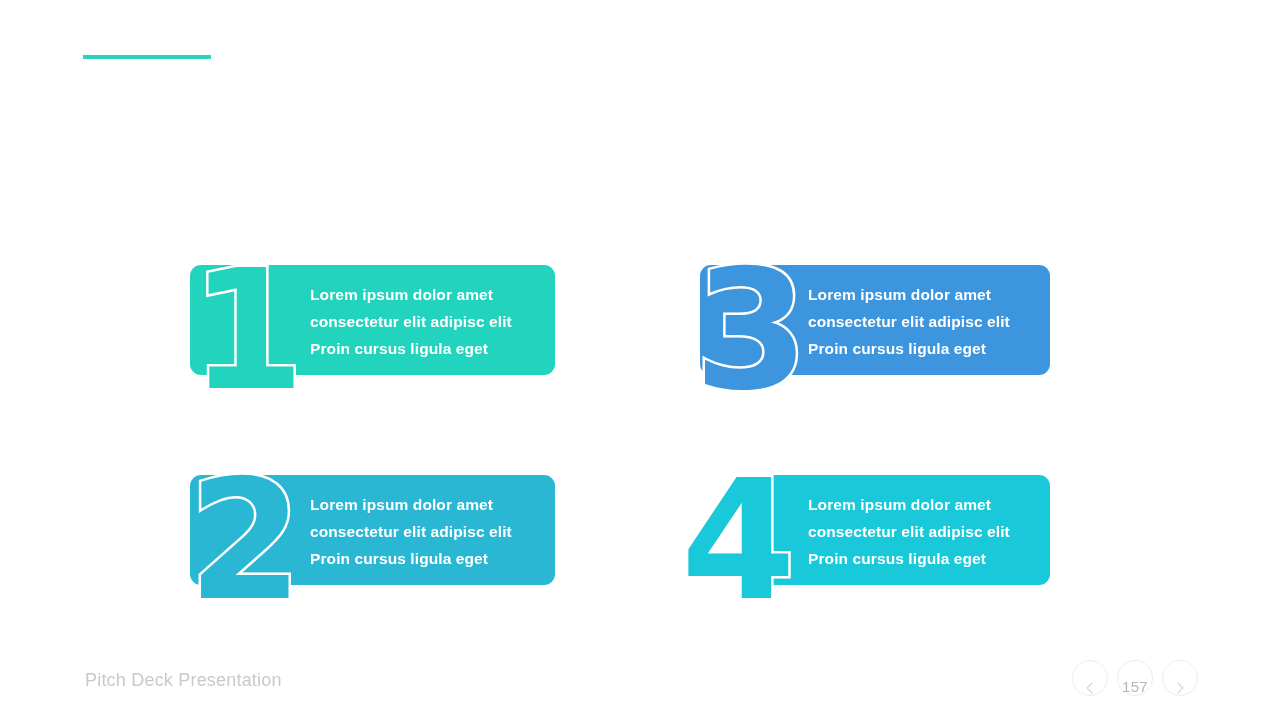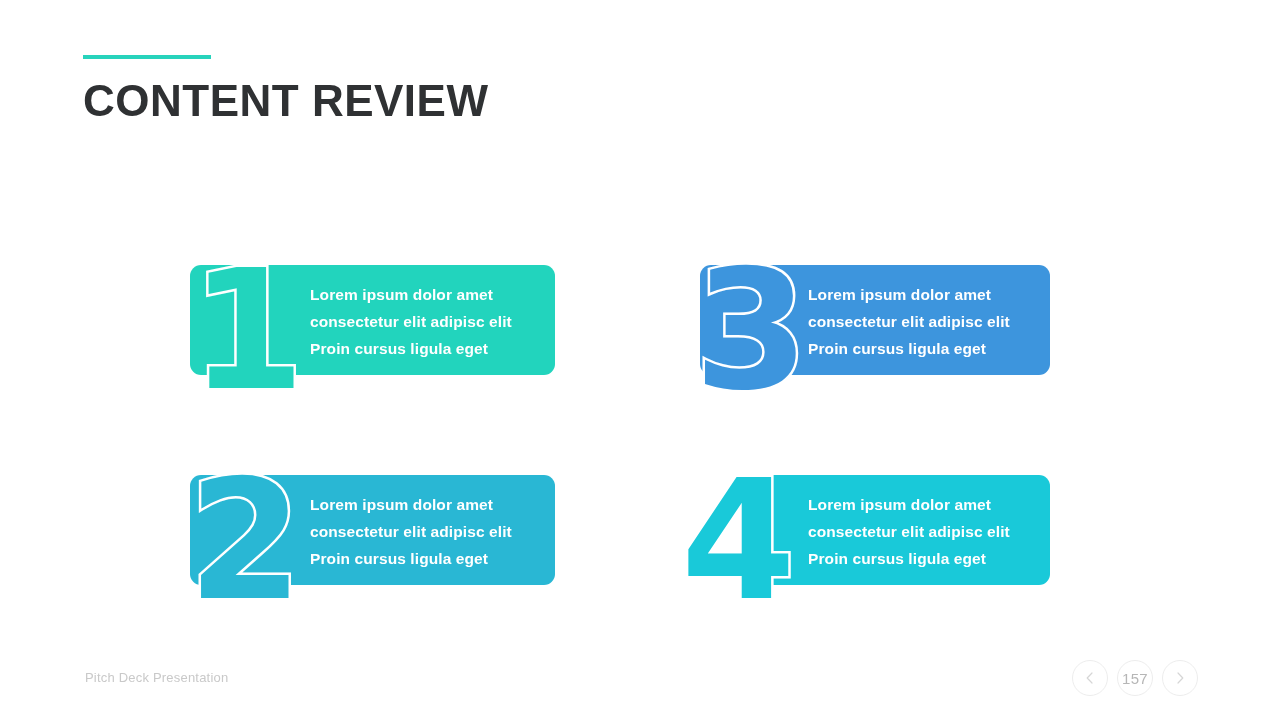--- a/index.html
+++ b/index.html
@@ -99,56 +99,55 @@
   #card-4 { left: 683px; top: 468px; width: 367px; height: 125px; }
   #card-4 .card-body { left: 74px; top: 7px; width: 293px; height: 110px; background: #19c9d9; }
   #card-4 .card-numeral { left: -2px; top: -9px; color: #19c9d9; }
   #card-4 .card-text { left: 125px; top: 23px; }
 
   
   #footer-label {
     position: absolute;
     left: 85px;
     top: 670px;
-    font-size: 13px;
+    font-size: 18px;
     color: #c9c9c9;
     letter-spacing: 0.2px;
   }
   #pagination {
     position: absolute;
     right: 82px;
     top: 660px;
     display: flex;
     align-items: center;
     gap: 9px;
   }
   .pager-circle {
     width: 36px;
     height: 36px;
     border-radius: 50%;
     border: 1px solid #ededed;
     display: flex;
-    align-items: center;
+    align-items: flex-end;
     justify-content: center;
     box-sizing: border-box;
     background: #fff;
   }
   .pager-circle svg { display: block; }
   #page-number {
     font-size: 15px;
     color: #b6b6b6;
     letter-spacing: 0.3px;
   }
 </style>
 </head>
 <body>
 
 <div id="slide-header">
   <div id="title-accent-bar"></div>
-  <h1 id="page-title">CONTENT REVIEW</h1>
 </div>
 
 <div id="cards-region">
 
   <div class="card" id="card-1">
     <div class="card-body"></div>
     <div class="card-numeral">1</div>
     <div class="card-text">Lorem ipsum dolor amet
 consectetur elit adipisc elit
 Proin cursus ligula eget</div>

